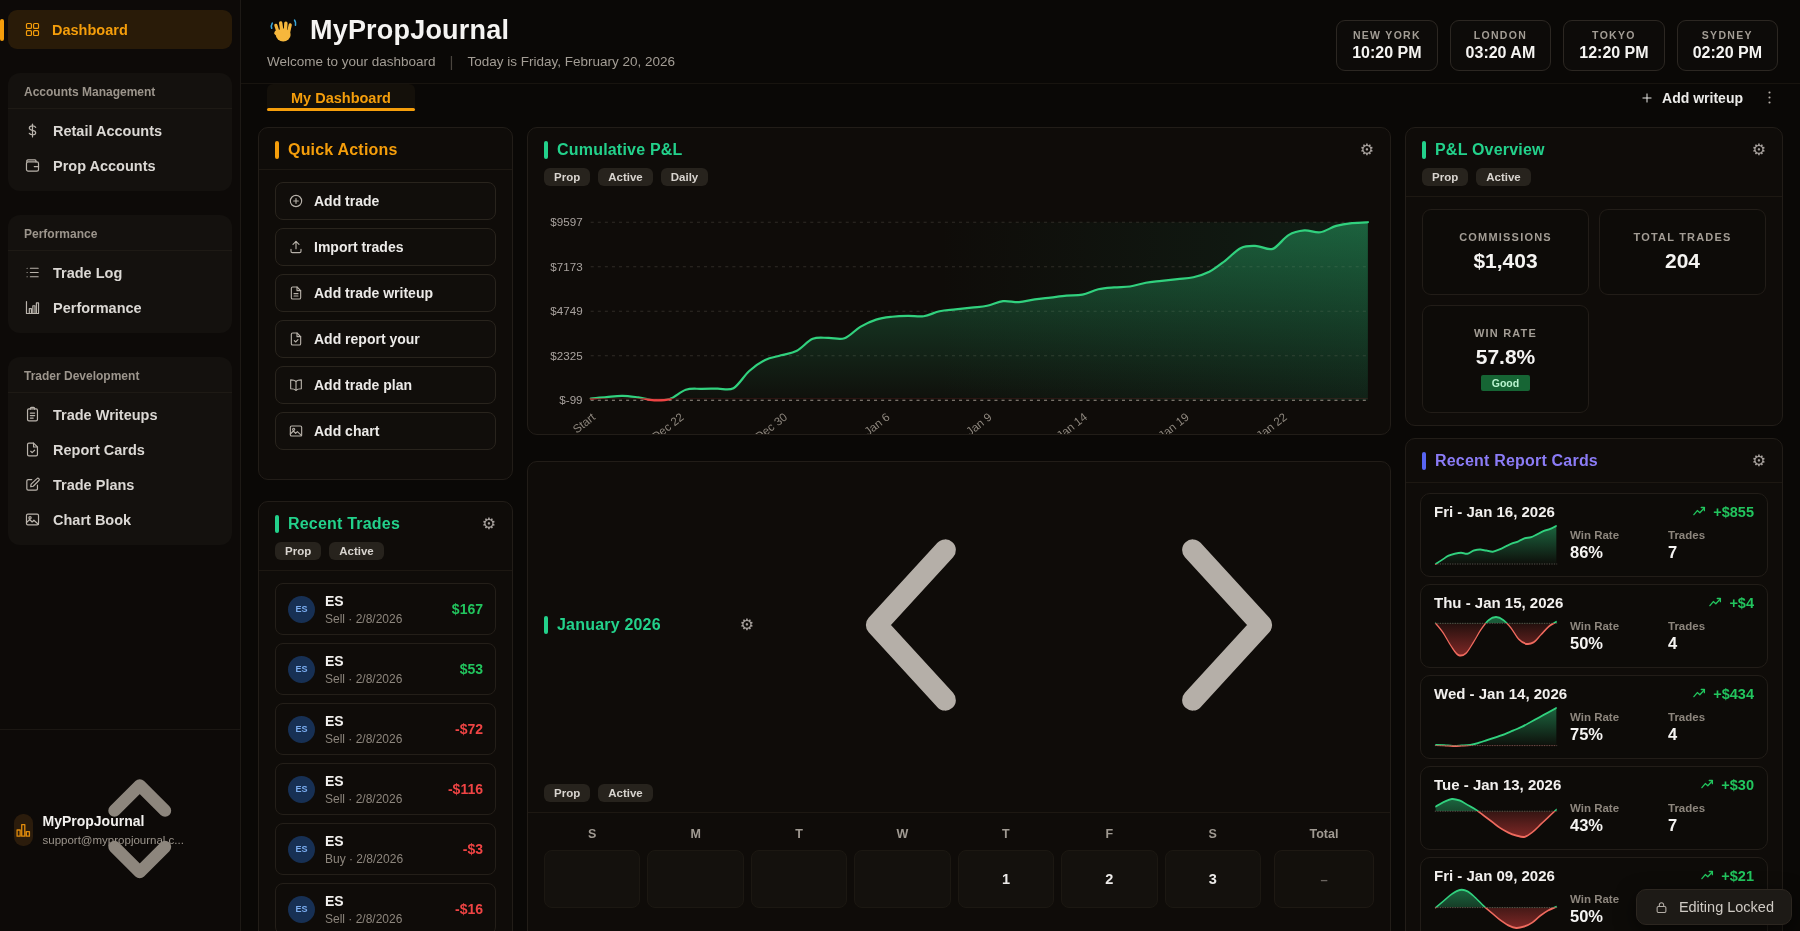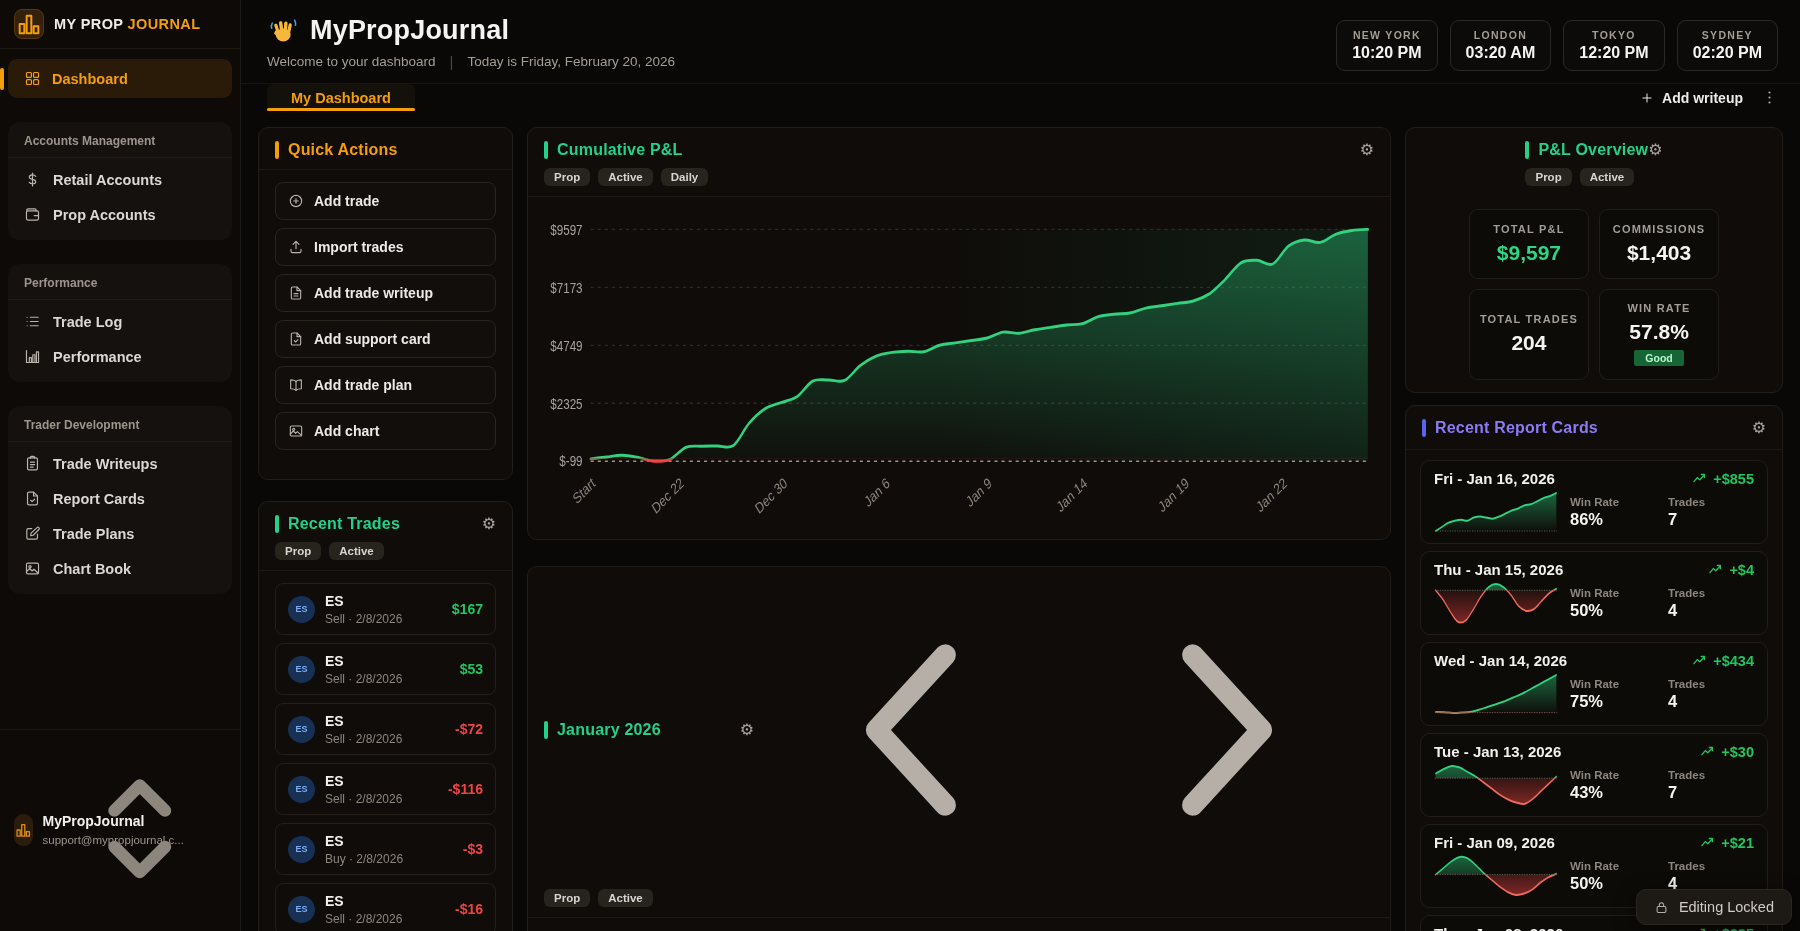--- a/index.html
+++ b/index.html
@@ -78,36 +78,36 @@
   
   .trades-panel { flex:1; margin-top:21px; }
   .trade-row { display:flex; align-items:center; gap:10px; border:1px solid #241f19; border-radius:8px; padding:8px 12px; margin-bottom:8px; cursor:pointer; }
   .trade-av { width:27px; height:27px; border-radius:50%; background:#173054; color:#7badf0; font-size:9px; font-weight:bold; display:flex; align-items:center; justify-content:center; }
   .trade-sym { font-size:14px; font-weight:800; color:#f2f0ee; }
   .trade-sub { font-size:12px; color:#8d867d; margin-top:2px; }
   .trade-pnl { margin-left:auto; font-size:14px; font-weight:800; }
   .pnl-win { color:#22c55e; } .pnl-loss { color:#ef4444; }
 
   
-  .chart-panel { height:413px; }
+  .chart-panel { height:308px; }
   .chart-body { flex:1; padding:6px 10px 4px 4px; }
   .chart-body svg { width:100%; height:100%; display:block; }
 
   
   .cal-panel { flex:1; margin-top:26px; }
   .cal-grid { display:grid; grid-template-columns:repeat(7,1fr) 106px; gap:7px; padding:10px 16px; }
   .cal-h { font-size:12.5px; color:#a09a92; text-align:center; padding:4px 0 2px 0; font-weight:600; }
   .cal-cell { height:58px; border-radius:8px; background:#14110d; border:1px solid #1c1812; display:flex; flex-direction:column; align-items:center; justify-content:center; gap:2px; cursor:pointer; }
   .cal-num { font-size:14.5px; font-weight:800; color:#eceae8; }
   .cal-total { height:58px; border-radius:8px; background:#13100c; border:1px solid #1e1913; display:flex; align-items:center; justify-content:center; font-size:13px; font-weight:800; color:#2ad183; margin-left:6px; }
   .cal-total.empty { color:#6b6560; }
   .col8 { margin-left:6px; }
 
   
-  .ov-panel { height:266px;align-items:center; }
+  .ov-panel { height:299px; }
   .stats-grid { display:grid; grid-template-columns:1fr 1fr; gap:10px; height:100%; }
   .stat-card { border:1px solid #221d18; background:#0d0b08; border-radius:9px; display:flex; flex-direction:column; align-items:center; justify-content:center; gap:6px; padding:10px; }
   .stat-label { font-size:11px; letter-spacing:1.2px; color:#a39d95; font-weight:bold; }
   .stat-value { font-size:21px; font-weight:800; color:#f5f4f2; }
   .stat-value.green { color:#2bd784; }
   .stat-badge { background:#166534; color:#b9f4cf; font-size:10.5px; font-weight:bold; padding:2px 11px; border-radius:2px; }
 
   
   .rc-panel { flex:1; margin-top:12px; }
   .rc-body-wrap { padding:10px 14px; }
@@ -125,30 +125,20 @@
   
   .toast { position:fixed; right:8px; bottom:6px; z-index:50; display:flex; align-items:center; gap:10px; background:#1d1a16; border:1px solid #2c2620; border-radius:10px; padding:9px 17px; color:#cfcac4; font-size:14.5px; box-shadow:0 6px 20px rgba(0,0,0,.55); }
   .toast svg { width:15px; height:15px; color:#b5afa8; }
 </style>
 </head>
 <body>
 
 <div class="app">
 
   <aside class="sidebar">
-    <div class="brand">
-      <span class="brand-badge">
-          <svg viewBox="0 0 24 24" fill="none" stroke="currentColor" stroke-width="1.7" stroke-linecap="round" stroke-linejoin="round" style="width:100%;height:100%">
-            <path d="M4 20v-8h4v8zM10 20V5h4v15zM16 20v-6h4v6z"></path>
-          </svg>
-        </span>
-      <span class="brand-name">
-        <span>MY PROP</span> <span class="accent">JOURNAL</span>
-      </span>
-    </div>
     <div class="nav-dash">
       <span id="dash-icon" style="width: 17px; height: 17px; display: flex;">
           <svg viewBox="0 0 24 24" fill="none" stroke="currentColor" stroke-width="1.7" stroke-linecap="round" stroke-linejoin="round" style="width:100%;height:100%">
             <rect x="3.5" y="3.5" width="7" height="7" rx="1.5"></rect>
             <rect x="13.5" y="3.5" width="7" height="7" rx="1.5"></rect>
             <rect x="3.5" y="13.5" width="7" height="7" rx="1.5"></rect>
             <rect x="13.5" y="13.5" width="7" height="7" rx="1.5"></rect>
           </svg>
         </span>
       <span>Dashboard</span>
@@ -375,21 +365,21 @@
                 <span>Add trade writeup</span>
               </div>
               <div class="qa-item">
                 <span style="width:16px;height:16px;display:flex">
                   <svg viewBox="0 0 24 24" fill="none" stroke="currentColor" stroke-width="1.7" stroke-linecap="round" stroke-linejoin="round" style="width:100%;height:100%">
                     <path d="M13.5 3H7a2 2 0 0 0-2 2v14a2 2 0 0 0 2 2h10a2 2 0 0 0 2-2V8.5z"></path>
                     <path d="M13.5 3v5.5H19"></path>
                     <path d="M9.5 14.5l2 2 3.5-3.5"></path>
                   </svg>
                 </span>
-                <span>Add support card</span>
+                <span>Add report your</span>
               </div>
               <div class="qa-item">
                 <span style="width:16px;height:16px;display:flex">
                   <svg viewBox="0 0 24 24" fill="none" stroke="currentColor" stroke-width="1.7" stroke-linecap="round" stroke-linejoin="round" style="width:100%;height:100%">
                     <path d="M12 6.5C10 4.8 7.5 4.3 4 4.3v13.4c3.5 0 6 .5 8 2.2 2-1.7 4.5-2.2 8-2.2V4.3c-3.5 0-6 .5-8 2.2z"></path>
                     <path d="M12 6.5v13.4"></path>
                   </svg>
                 </span>
                 <span>Add trade plan</span>
               </div>
@@ -590,24 +580,20 @@
             </div>
             <div class="p-tags">
                 <span class="pill">Prop</span>
                 <span class="pill">Active</span>
               </div>
           </div>
           <div class="p-div"></div>
           <div class="p-body">
               <div class="stats-grid" id="stats-grid">
                 <div class="stat-card">
-                  <span class="stat-label">TOTAL P&amp;L</span>
-                  <span class="stat-value green">$9,597</span>
-                </div>
-                <div class="stat-card">
                   <span class="stat-label">COMMISSIONS</span>
                   <span class="stat-value">$1,403</span>
                 </div>
                 <div class="stat-card">
                   <span class="stat-label">TOTAL TRADES</span>
                   <span class="stat-value">204</span>
                 </div>
                 <div class="stat-card">
                   <span class="stat-label">WIN RATE</span>
                   <span class="stat-value">57.8%</span>

